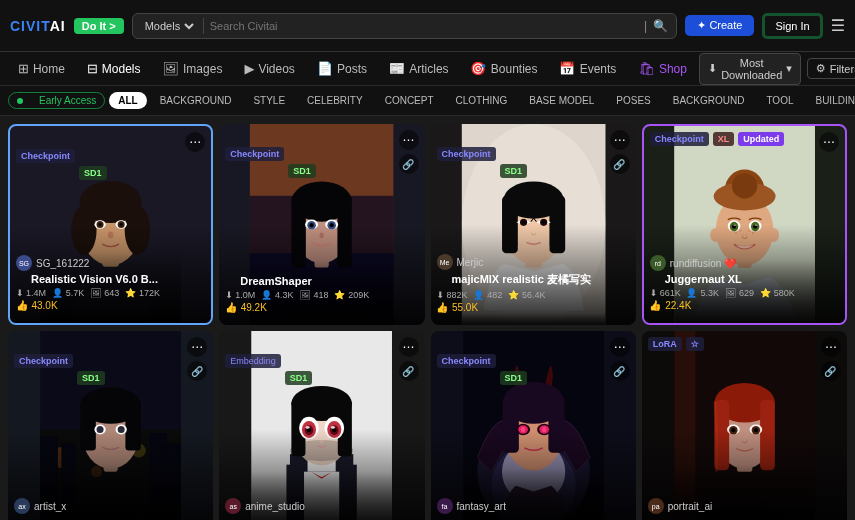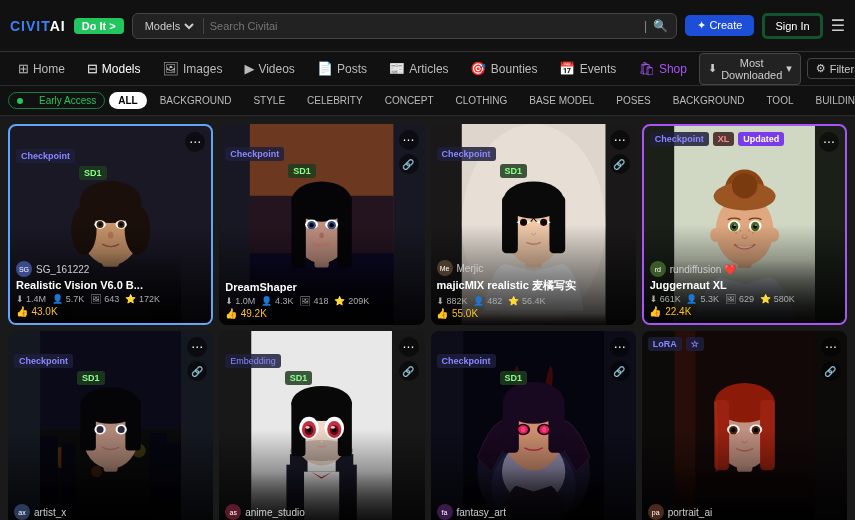--- a/index.html
+++ b/index.html
@@ -300,21 +300,21 @@
       width: 20px;
       height: 20px;
       font-size: 10px;
       cursor: pointer;
       display: flex;
       align-items: center;
       justify-content: center;
     }
     .card-bottom {
       position: absolute;
-      bottom: 2px;
+      bottom: 8px;
       left: 0;
       right: 0;
       padding: 4px 6px;
     }
     .card-user {
       display: flex;
       align-items: center;
       gap: 4px;
       margin-bottom: 2px;
     }
@@ -335,20 +335,21 @@
       color: #ccc;
     }
     .card-title {
       font-size: 11px;
       font-weight: bold;
       color: #fff;
       margin-bottom: 3px;
       white-space: nowrap;
       overflow: hidden;
       text-overflow: ellipsis;
+      margin-left: 15px;
     }
     .card-stats {
       display: flex;
       gap: 6px;
       font-size: 9px;
       color: #aaa;
       flex-wrap: wrap;
     }
     .card-stat {
       display: flex;

